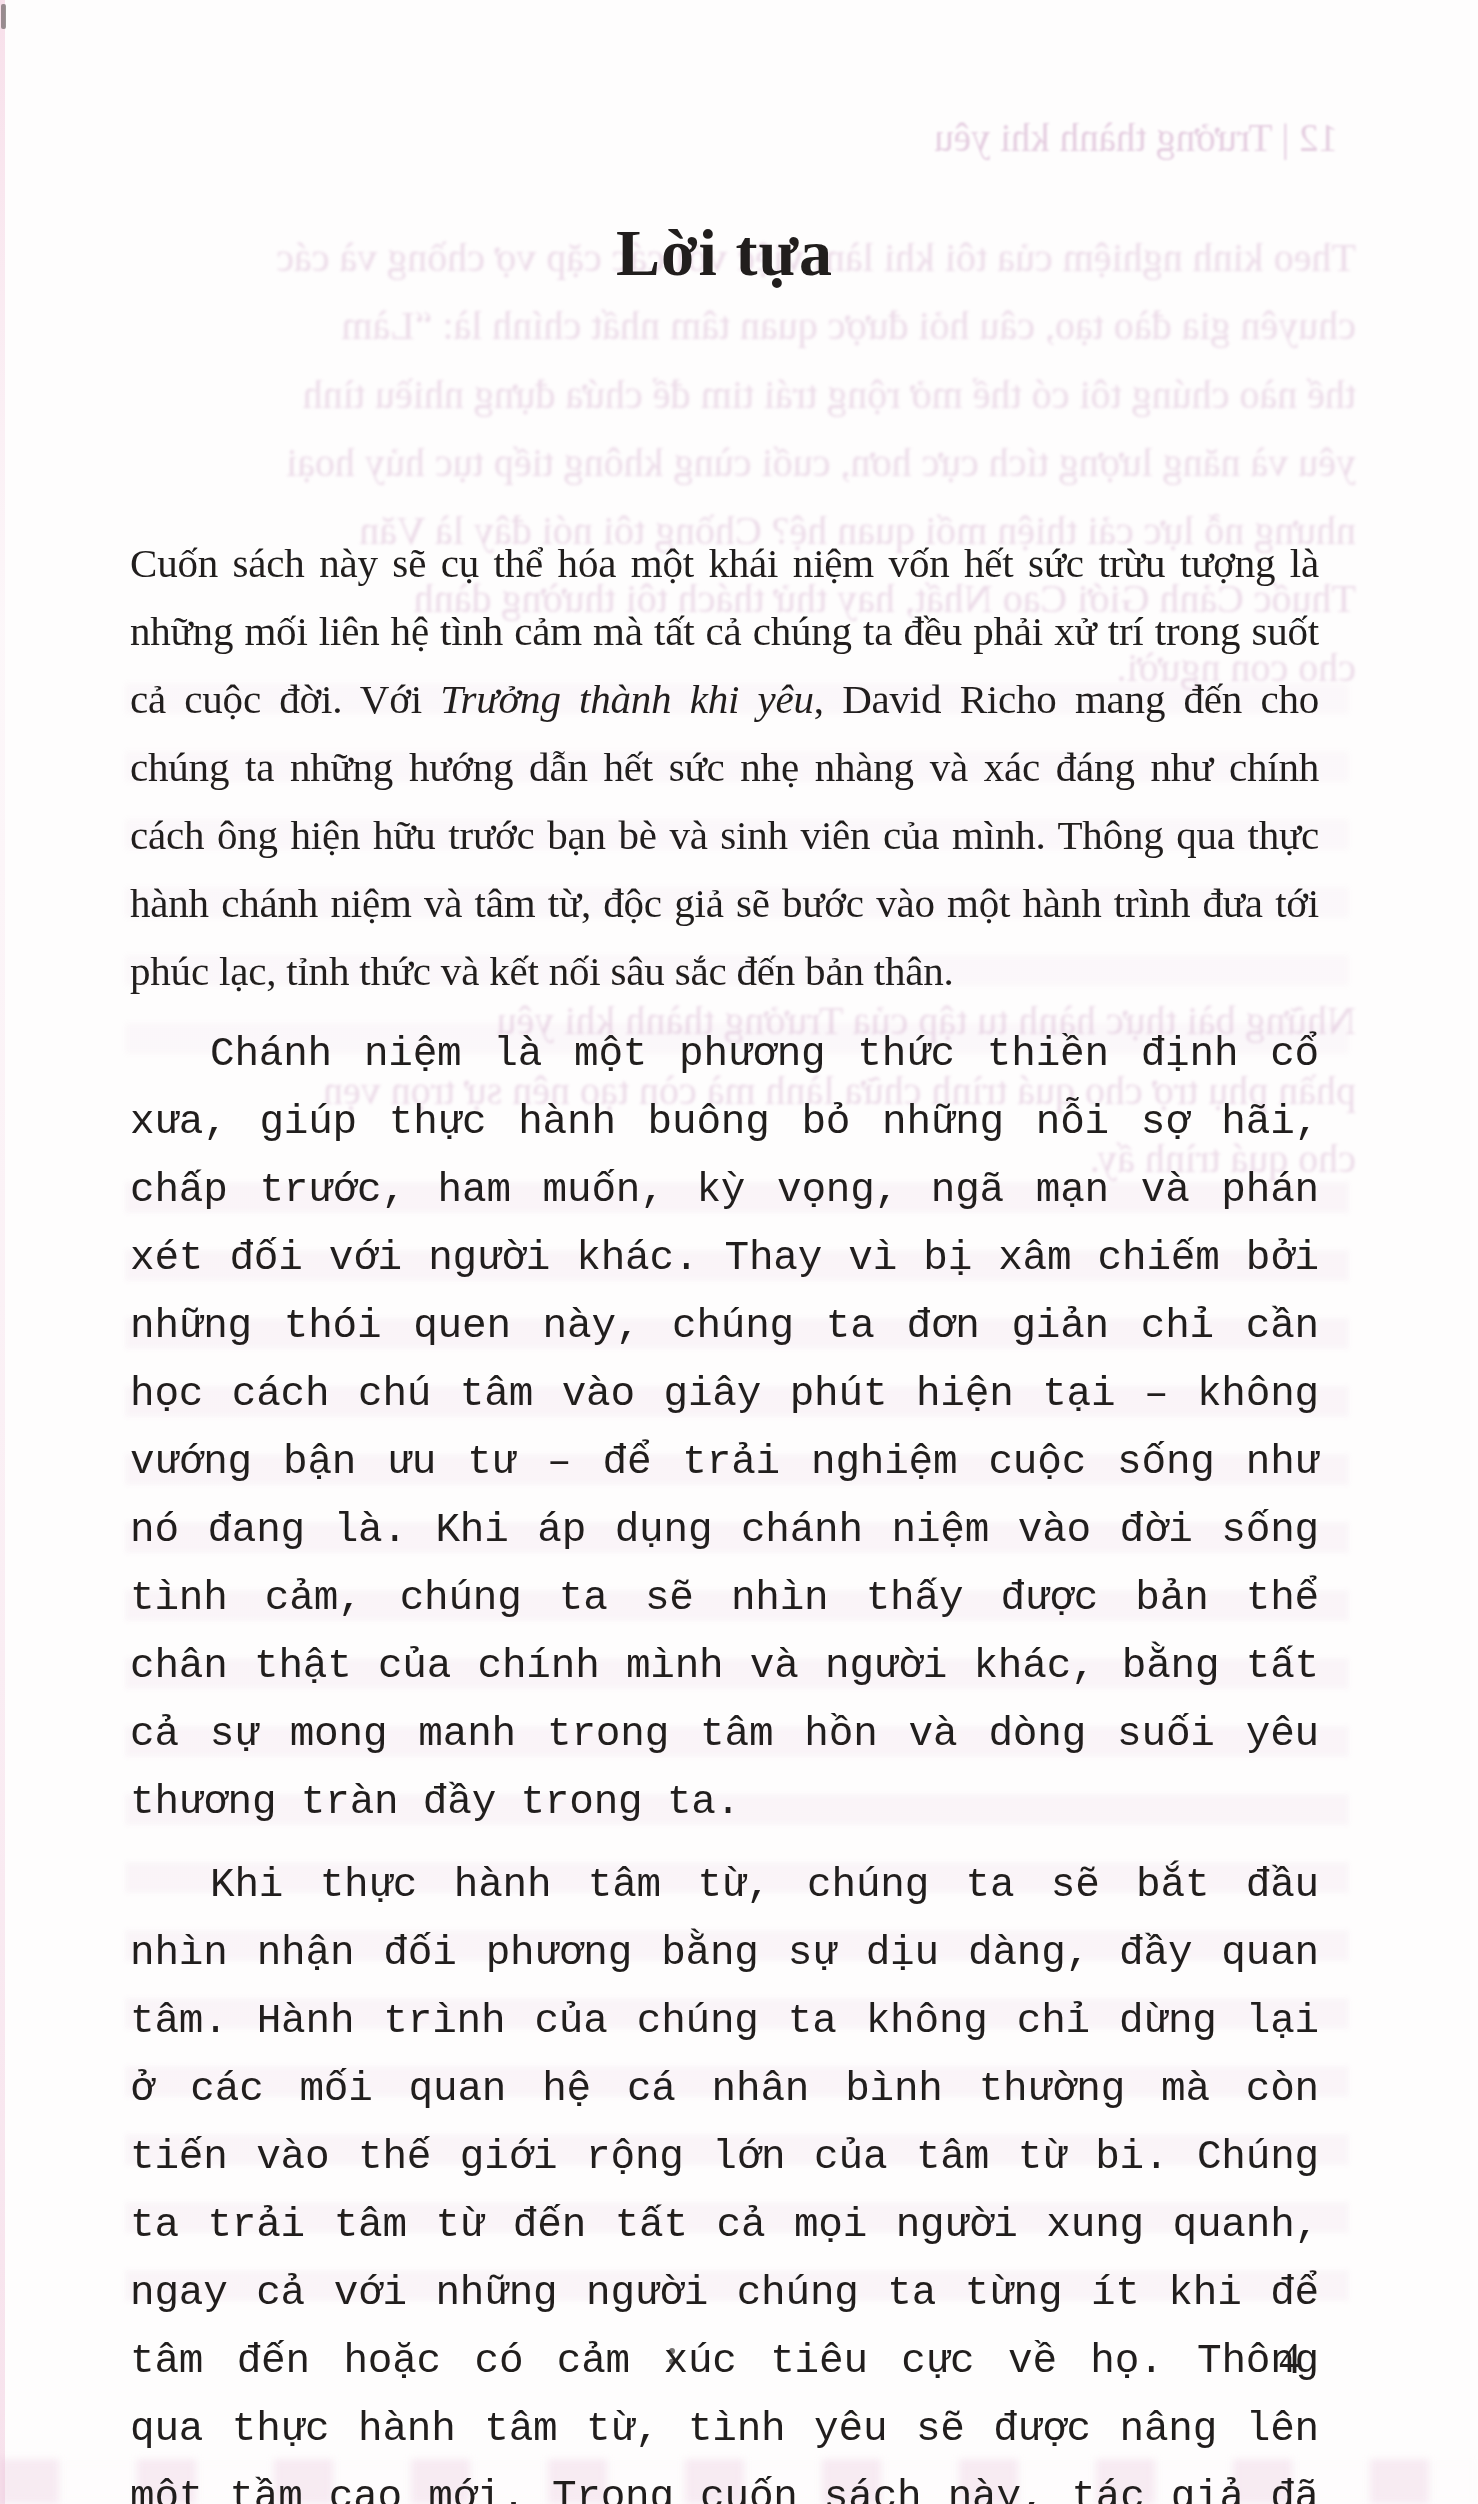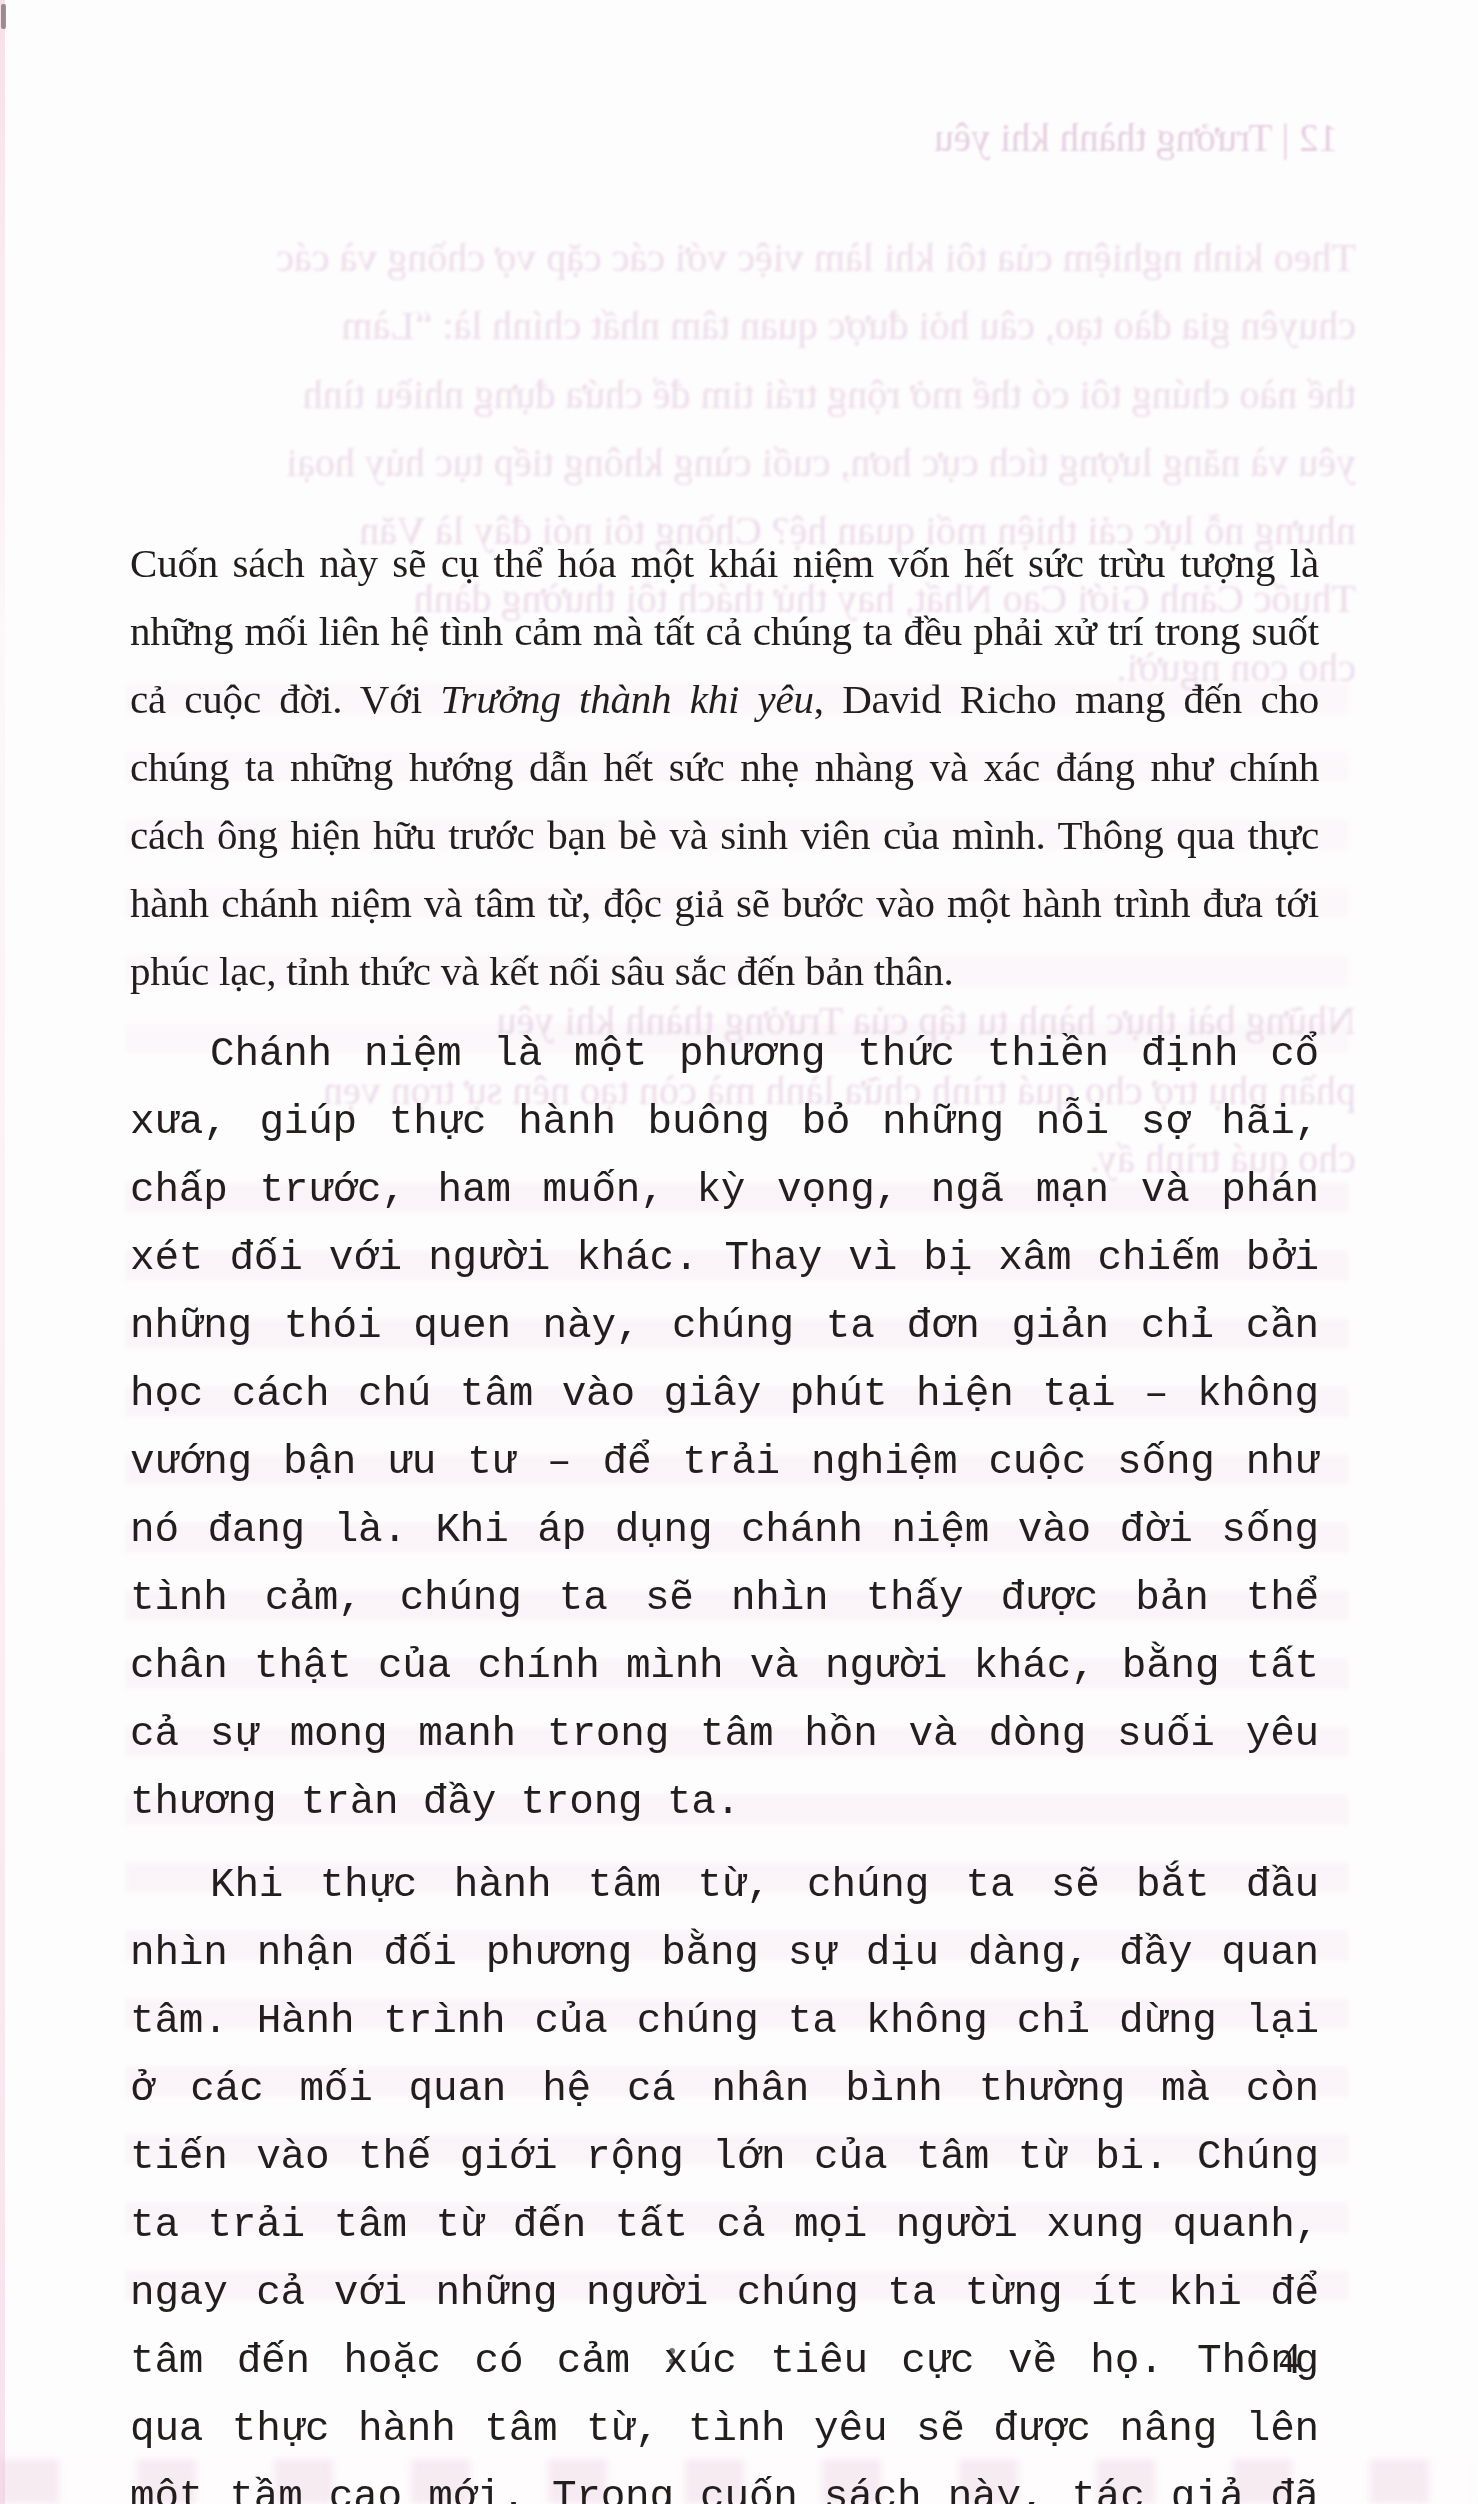--- a/index.html
+++ b/index.html
@@ -145,20 +145,21 @@
       <div class="bleed-line" style="top: 371px;">thế nào chúng tôi có thể mở rộng trái tim để chứa đựng nhiều tình</div>
       <div class="bleed-line" style="top: 439px;">yêu và năng lượng tích cực hơn, cuối cùng không tiếp tục hủy hoại</div>
       <div class="bleed-line" style="top: 507px;">nhưng nỗ lực cải thiện mối quan hệ? Chồng tôi nói đây là Văn</div>
       <div class="bleed-line" style="top: 575px;">Thuốc Cảnh Giới Cao Nhất, hay thử thách tôi thường dành</div>
       <div class="bleed-line" style="top: 644px;">cho con người.</div>
       <div class="bleed-line" style="top: 997px;">Những bài thực hành tu tập của Trưởng thành khi yêu</div>
       <div class="bleed-line" style="top: 1067px;">phần phụ trợ cho quá trình chữa lành mà còn tạo nên sự trọn vẹn</div>
       <div class="bleed-line" style="top: 1135px;">cho quá trình ấy.</div>
     </div>
 
+  <h1 class="chapter-title">Lời tựa</h1>
 
   <div class="body-text">
     <p class="para"><span>Cuốn sách này sẽ cụ thể hóa một khái niệm vốn hết sức trừu tượng là những mối liên hệ tình cảm mà tất cả chúng ta đều phải xử trí trong suốt cả cuộc đời. Với </span><span class="it">Trưởng thành khi yêu</span><span>, David Richo mang đến cho chúng ta những hướng dẫn hết sức nhẹ nhàng và xác đáng như chính cách ông hiện hữu trước bạn bè và sinh viên của mình. Thông qua thực hành chánh niệm và tâm từ, độc giả sẽ bước vào một hành trình đưa tới phúc lạc, tỉnh thức và kết nối sâu sắc đến bản thân.</span></p>
     <p class="para indent"><span>Chánh niệm là một phương thức thiền định cổ xưa, giúp thực hành buông bỏ những nỗi sợ hãi, chấp trước, ham muốn, kỳ vọng, ngã mạn và phán xét đối với người khác. Thay vì bị xâm chiếm bởi những thói quen này, chúng ta đơn giản chỉ cần học cách chú tâm vào giây phút hiện tại – không vướng bận ưu tư – để trải nghiệm cuộc sống như nó đang là. Khi áp dụng chánh niệm vào đời sống tình cảm, chúng ta sẽ nhìn thấy được bản thể chân thật của chính mình và người khác, bằng tất cả sự mong manh trong tâm hồn và dòng suối yêu thương tràn đầy trong ta.</span></p>
     <p class="para indent"><span>Khi thực hành tâm từ, chúng ta sẽ bắt đầu nhìn nhận đối phương bằng sự dịu dàng, đầy quan tâm. Hành trình của chúng ta không chỉ dừng lại ở các mối quan hệ cá nhân bình thường mà còn tiến vào thế giới rộng lớn của tâm từ bi. Chúng ta trải tâm từ đến tất cả mọi người xung quanh, ngay cả với những người chúng ta từng ít khi để tâm đến hoặc có cảm xúc tiêu cực về họ. Thông qua thực hành tâm từ, tình yêu sẽ được nâng lên một tầm cao mới. Trong cuốn sách này, tác giả đã chia sẻ: “Chúng ta có thể nâng cao nhận thức của mình về… sự cho và nhận trong tình yêu”.</span></p>
   </div>
 
   <div class="folio">4</div>
 
 </div>

